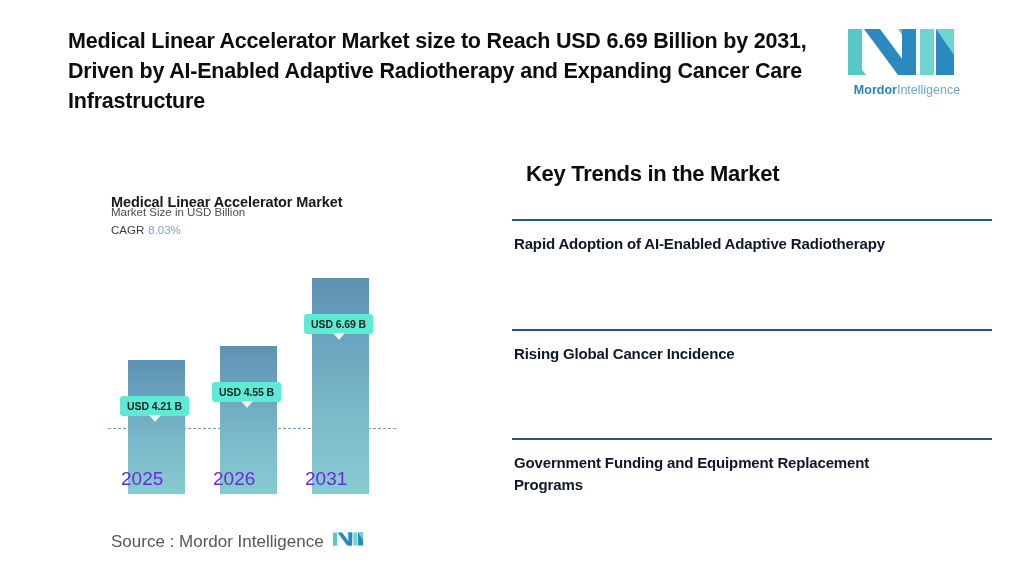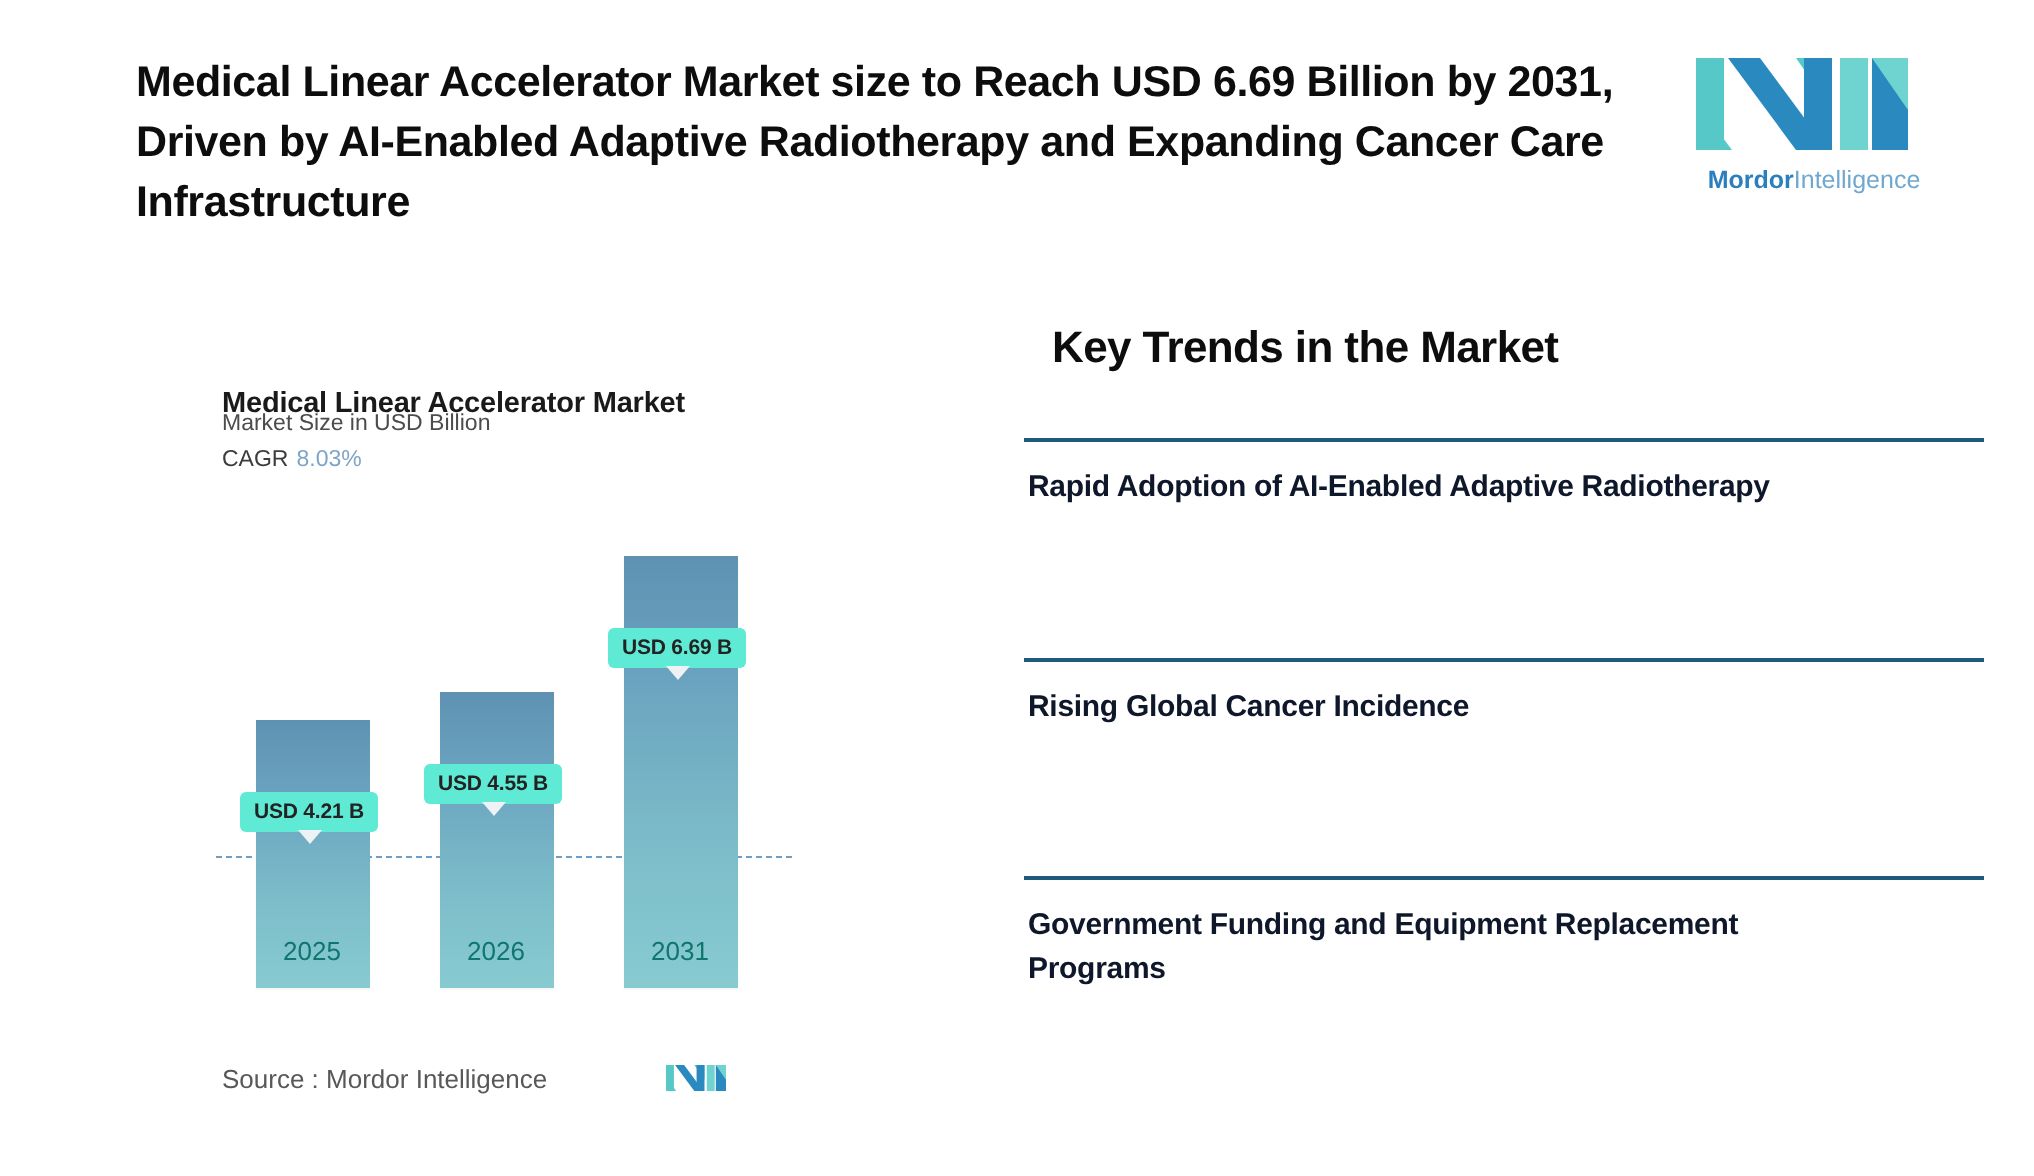--- a/index.html
+++ b/index.html
@@ -148,38 +148,37 @@
     left: 50%;
     margin-left: -6px;
     bottom: -6px;
     width: 0; height: 0;
     border-left: 6px solid transparent;
     border-right: 6px solid transparent;
     border-top: 7px solid #eef2f5;
   }
   .xlabel {
     position: absolute;
-    font-size: 13px;
-    color: #0f766e;
-    text-align: center;
+    font-size: 19px;
+    color: #6d28d9;
     width: 70px;
   }
 
   .source-row {
     position: absolute;
     left: 11px;
     top: 360px;
     width: 380px;
     height: 22px;
   }
   .source-text {
     position: absolute;
     left: 0;
     top: 2px;
-    font-size: 13px;
+    font-size: 17px;
     color: #585858;
     text-align: center;
   }
   .source-logo {
     position: absolute;
     left: 222px;
     top: 0px;
     width: 30px;
     height: 18px;
   }

